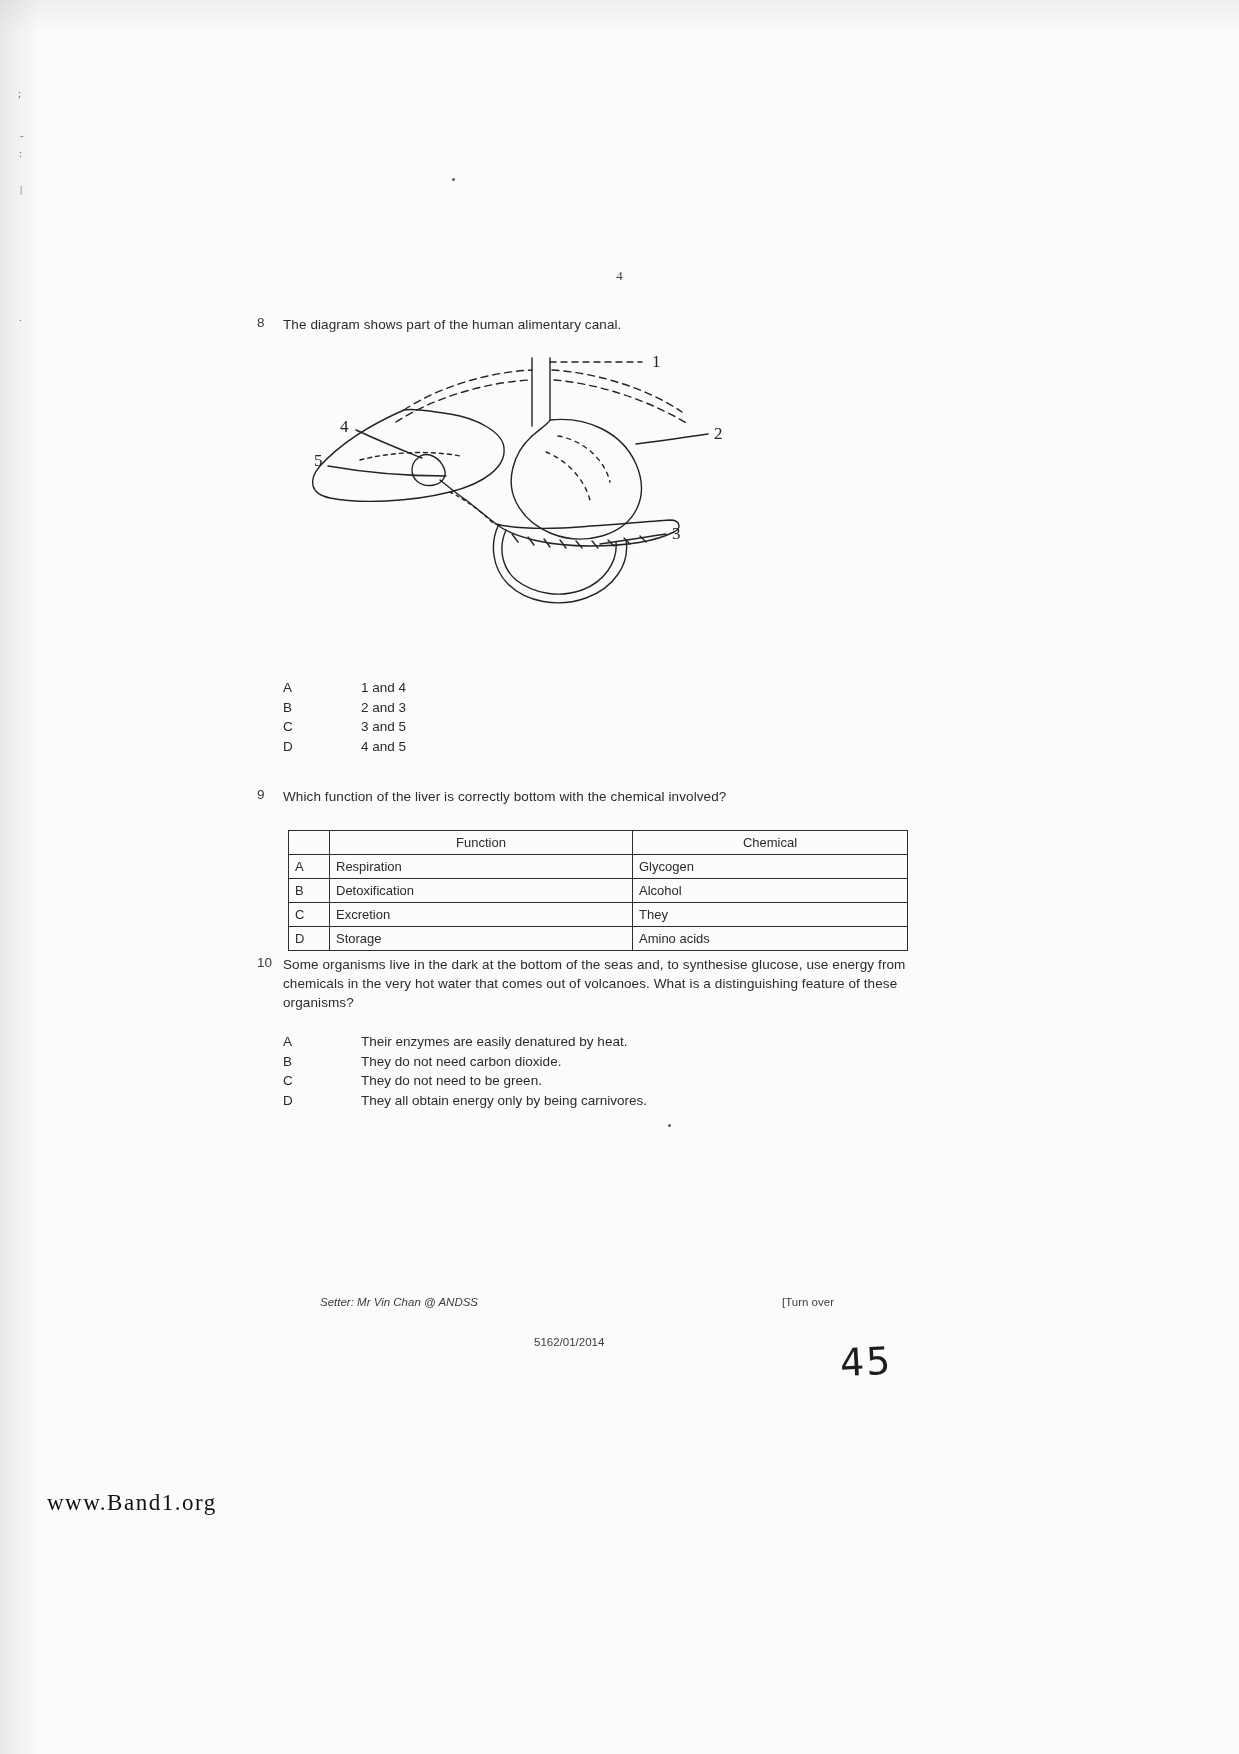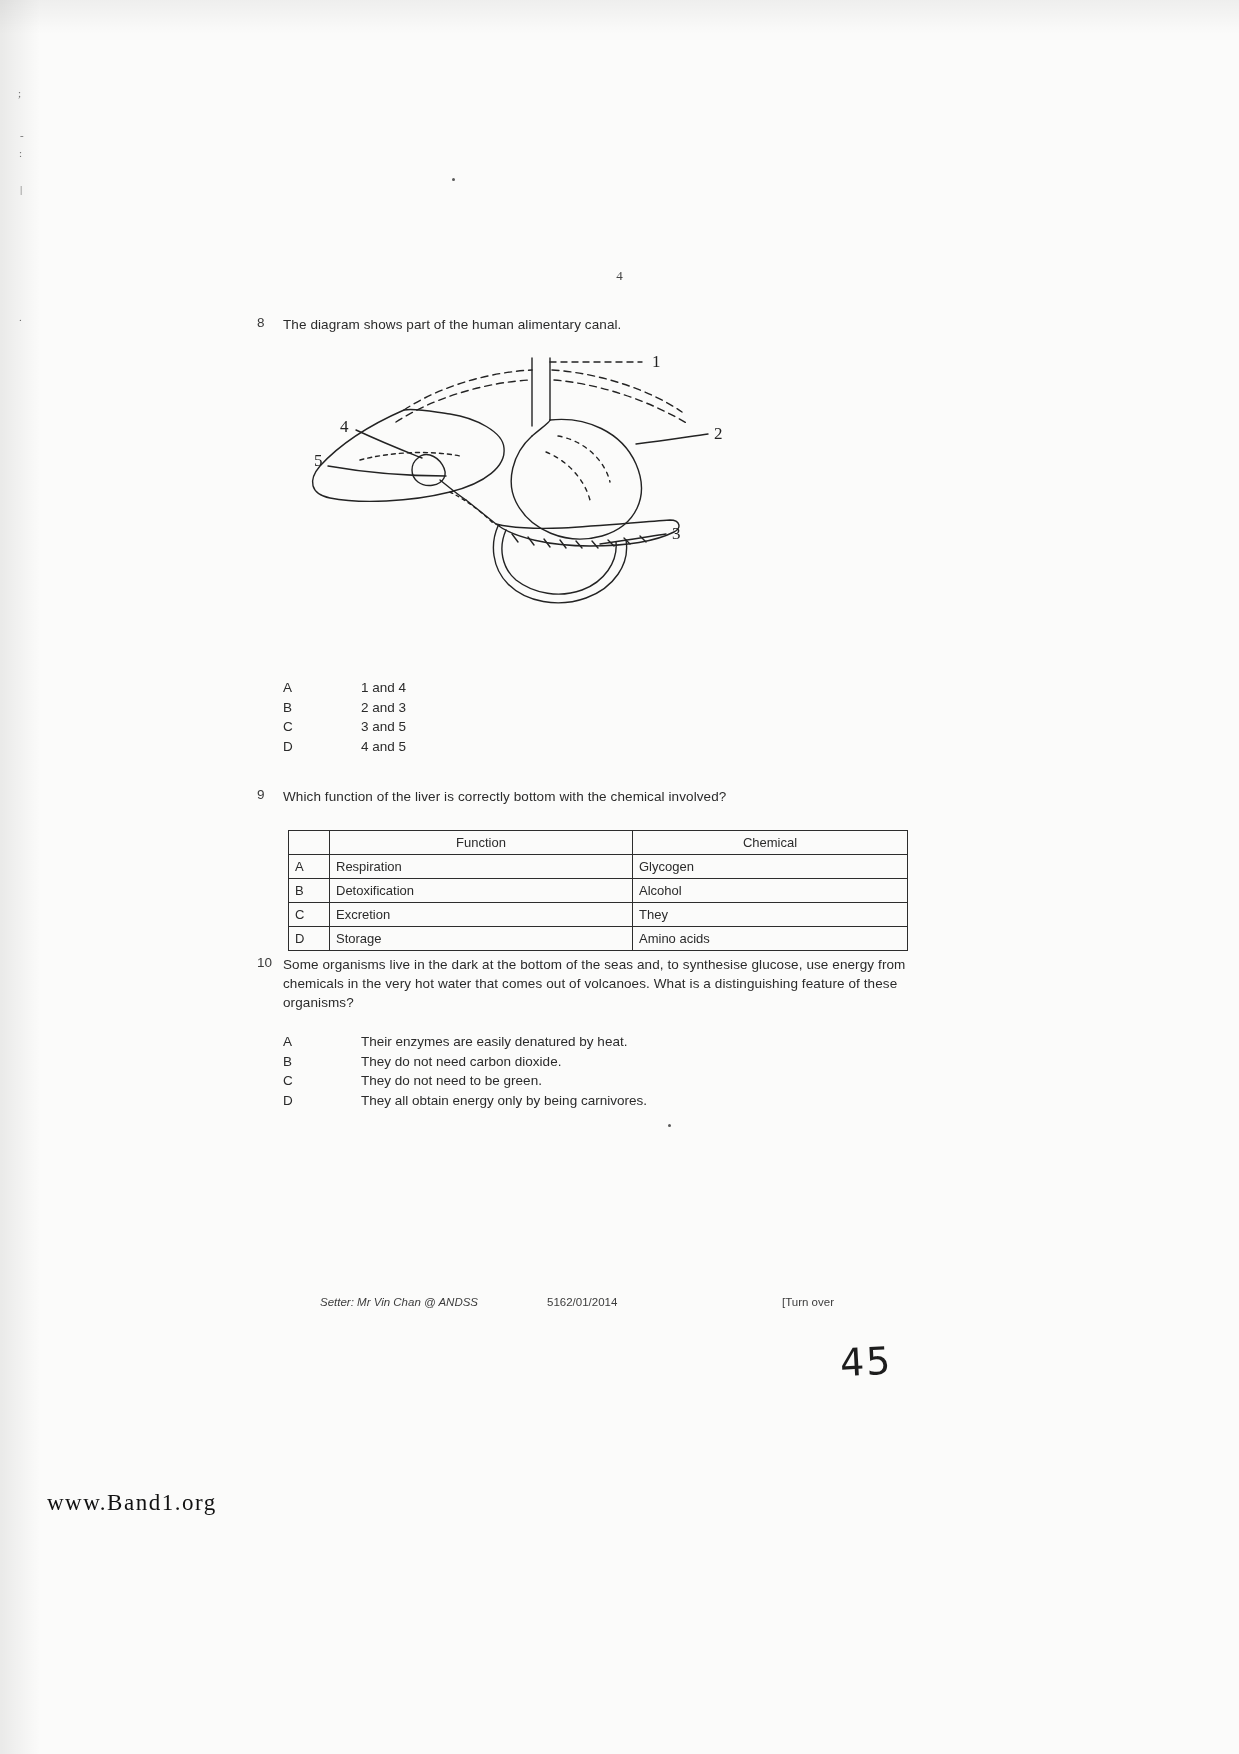--- a/index.html
+++ b/index.html
@@ -125,21 +125,21 @@
   
   .footer {
     position: absolute;
     top: 1296px;
     left: 0;
     width: 1239px;
     font-size: 11.5px;
     color: #3c3c3c;
   }
   .footer .f-left { position: absolute; left: 320px; font-style: italic; }
-  .footer .f-mid  { position: absolute; left: 547px; }
+  .footer .f-mid  { position: absolute; left: 534px; margin-top: 40px; }
   .footer .f-right{ position: absolute; left: 782px; }
 
   .handwritten {
     position: absolute;
     top: 1340px;
     left: 840px;
     font-size: 38px;
     font-family: "DejaVu Sans", sans-serif;
     color: #1d1d1d;
     transform: rotate(-3deg);

